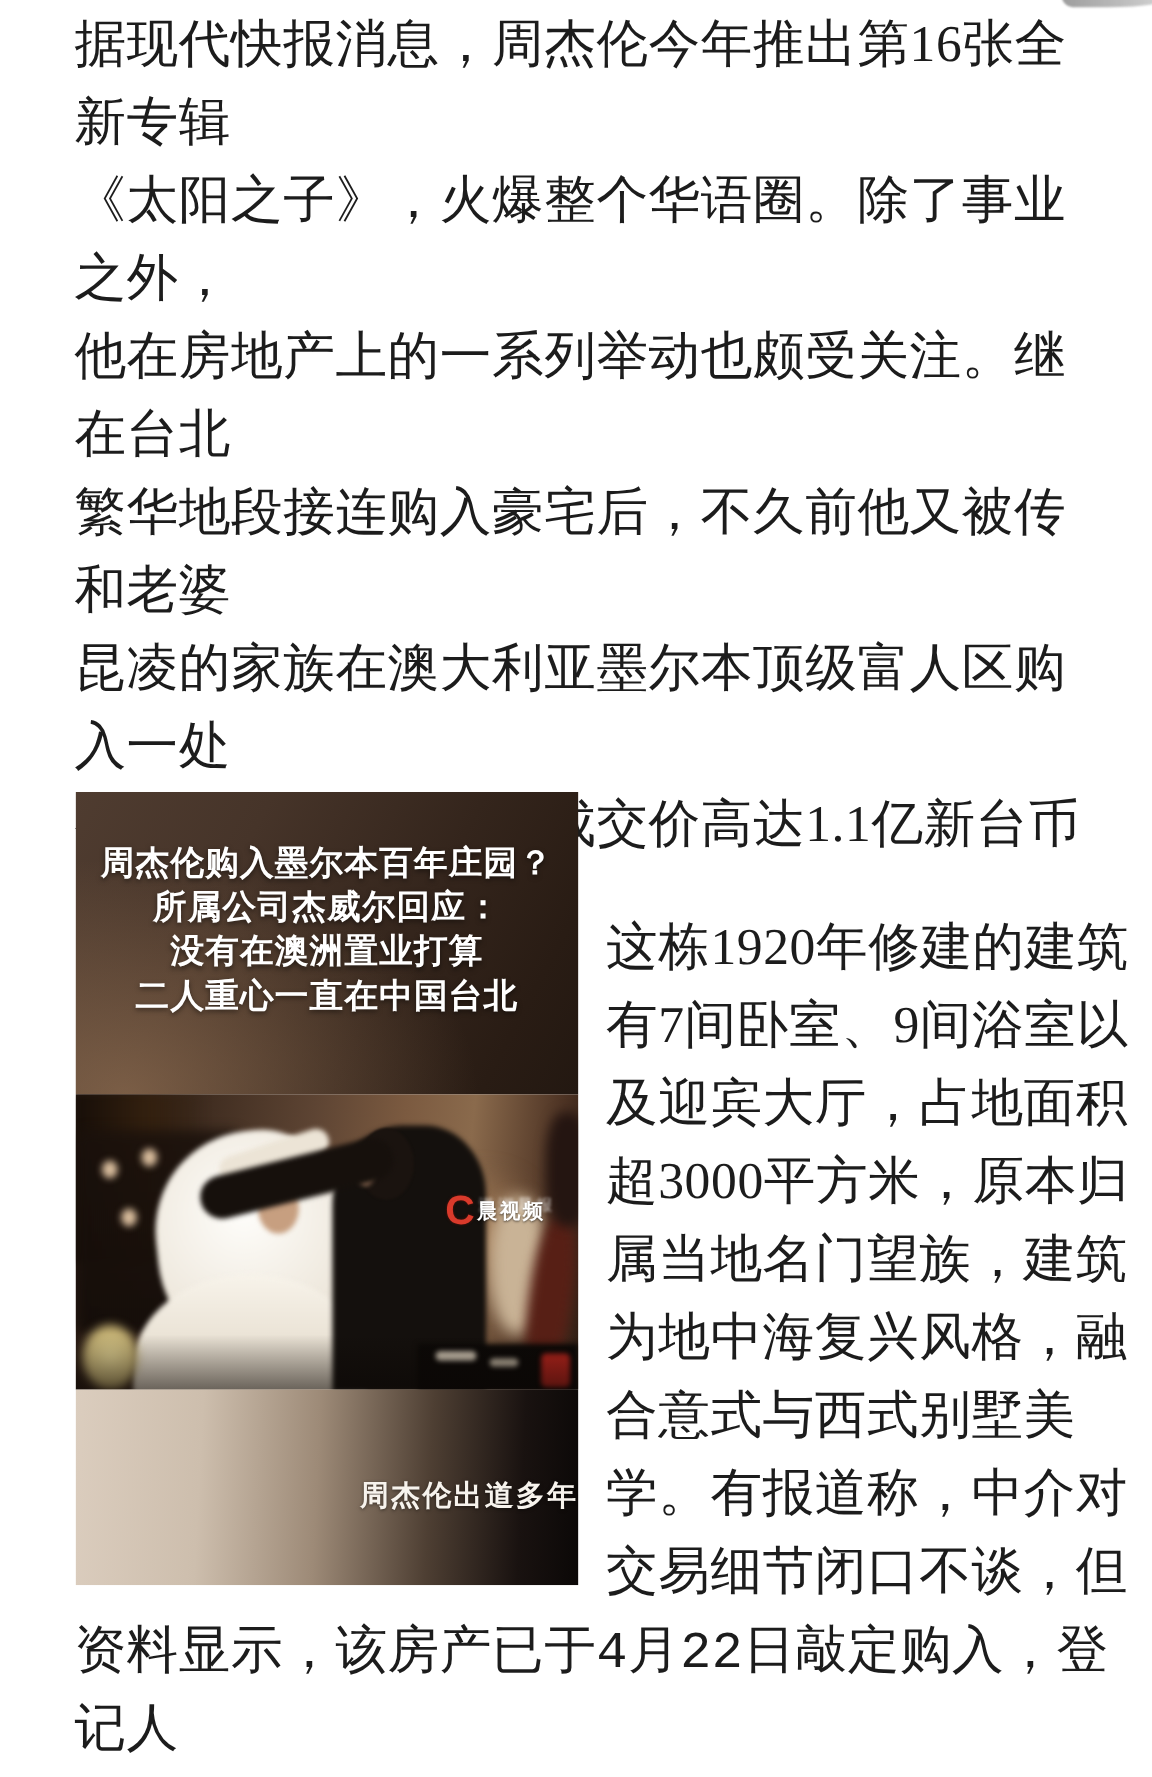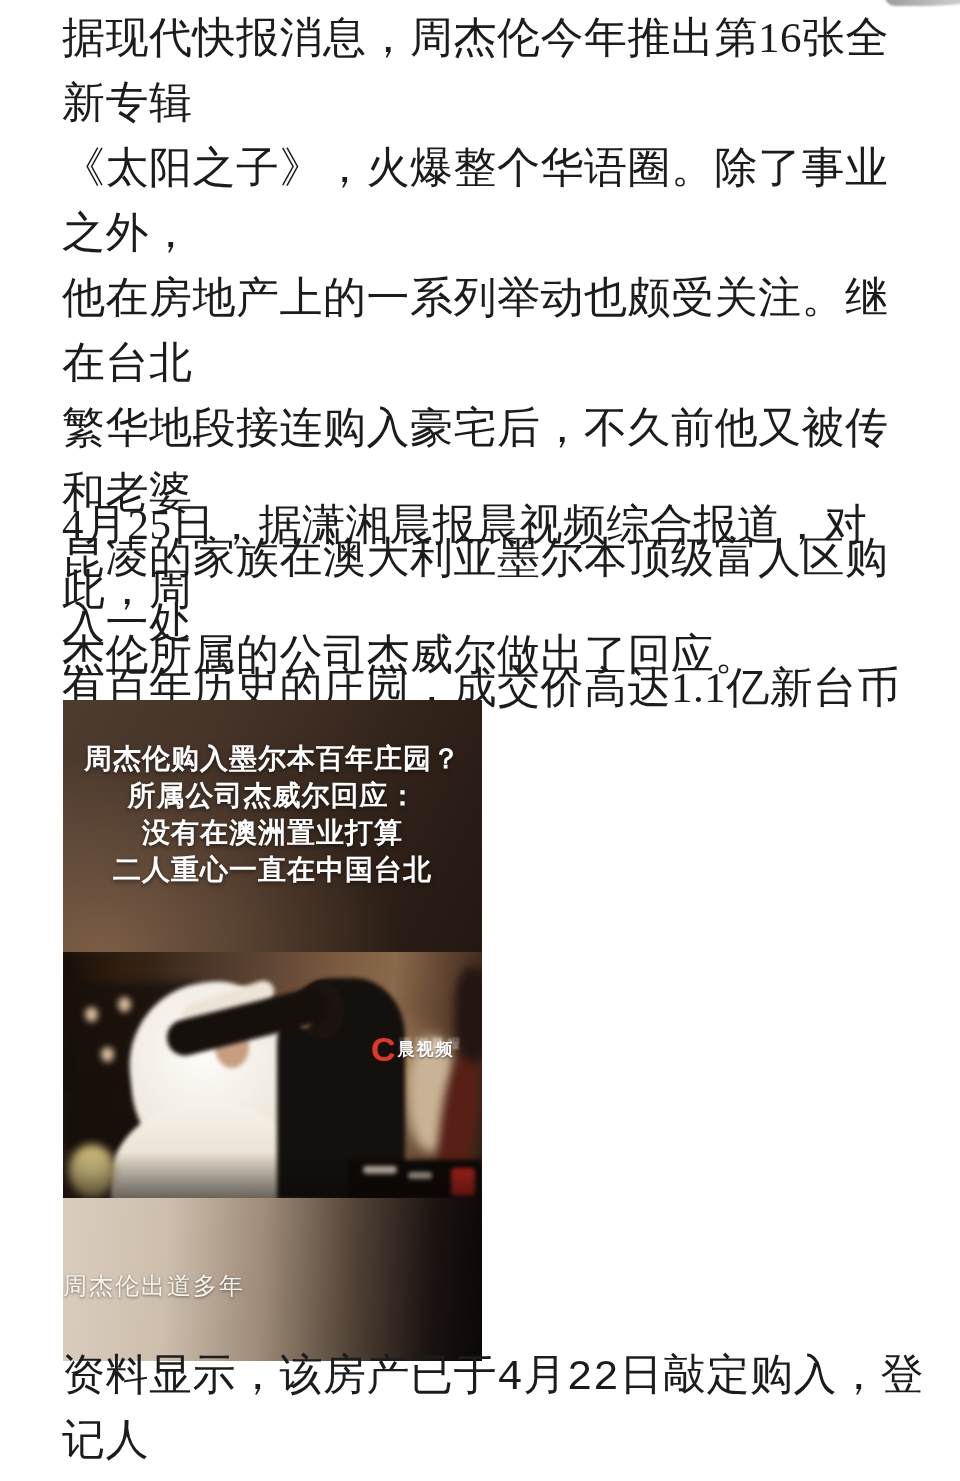--- a/index.html
+++ b/index.html
@@ -20,21 +20,20 @@
   .edge-artifact{
     position:absolute;left:885px;top:-3px;width:95px;height:9px;
     background:linear-gradient(90deg,#8d8d8d,#bdbdbd 70%,#d5d5d5);
     border-radius:0 0 60% 10%/0 0 100% 100%;filter:blur(1px);opacity:.85;
   }
   
   #video{
     position:absolute;left:63px;top:660px;width:419px;height:661px;
     overflow:hidden;cursor:pointer;
     font-family:"Liberation Sans","DejaVu Sans",sans-serif;
-    margin-top:40px;
   }
   .vid-top{
     position:absolute;left:0;top:0;width:419px;height:252px;
     background:
       radial-gradient(ellipse at 10% 100%, rgba(166,128,94,.55), rgba(0,0,0,0) 55%),
       linear-gradient(118deg,#4f3c30 0%,#463429 30%,#34251c 62%,#291c14 85%,#231811 100%);
   }
   .vid-headline{
     position:absolute;left:0;top:40px;width:419px;text-align:center;
     color:#ffffff;font-weight:bold;font-size:28px;line-height:37px;
@@ -103,42 +102,40 @@
   .wm-brand{font-weight:bold;font-size:17px;letter-spacing:2px;
     text-shadow:0 1px 2px rgba(0,0,0,.6);filter:blur(.6px);}
   .wm-sub{font-size:13px;letter-spacing:3px;opacity:.7;filter:blur(1.2px);
     margin-left:28px;margin-top:1px;}
   
   .vid-bottom{
     position:absolute;left:0;top:498px;width:419px;height:163px;
     background:linear-gradient(93deg,#dbcdbe 0%,#cdbead 25%,#9d8a77 48%,#4e3f33 70%,#191210 88%,#0b0807 100%);
   }
   .vid-caption{
-    position:absolute;left:0;top:72px;width:419px;text-align:left;
-    color:#f7f3ed;font-weight:normal;font-size:24px;letter-spacing:2px;
+    position:absolute;left:0;top:72px;width:419px;text-align:right;
+    color:#f7f3ed;font-weight:bold;font-size:24px;letter-spacing:2px;
     text-shadow:0 1px 3px rgba(0,0,0,.5);filter:blur(.4px);
   }
 </style>
 </head>
 <body>
 
 <div id="canvas">
 
   <div class="edge-artifact"></div>
 
   <div class="para" id="p1">据现代快报消息，周杰伦今年推出第16张全新专辑
 《太阳之子》，火爆整个华语圈。除了事业之外，
 他在房地产上的一系列举动也颇受关注。继在台北
 繁华地段接连购入豪宅后，不久前他又被传和老婆
 昆凌的家族在澳大利亚墨尔本顶级富人区购入一处
 有百年历史的庄园，成交价高达1.1亿新台币（合人
 民币2391.4万元）。</div>
 
-  <div class="para" id="p2">4月25日，据潇湘晨报晨视频综合报道，对此，周
-杰伦所属的公司杰威尔做出了回应。</div>
 
   <div id="video">
 
     <div class="vid-top">
       <div class="vid-headline">周杰伦购入墨尔本百年庄园？
 所属公司杰威尔回应：
 没有在澳洲置业打算
 二人重心一直在中国台北</div>
     </div>
 
@@ -177,17 +174,26 @@
         </div>
         <div class="wm-sub">潇湘晨报</div>
       </div>
     </div>
 
     <div class="vid-bottom">
       <div class="vid-caption">周杰伦出道多年</div>
     </div>
   </div>
 
+  <div class="para" id="wrap-right">这栋1920年修建的建筑
+有7间卧室、9间浴室以
+及迎宾大厅，占地面积
+超3000平方米，原本归
+属当地名门望族，建筑
+为地中海复兴风格，融
+合意式与西式别墅美
+学。有报道称，中介对
+交易细节闭口不谈，但</div>
 
   <div class="para" id="p-last">资料显示，该房产已于4月22日敲定购入，登记人
 为昆凌父亲。</div>
 
 </div>
 
 </body></html>

